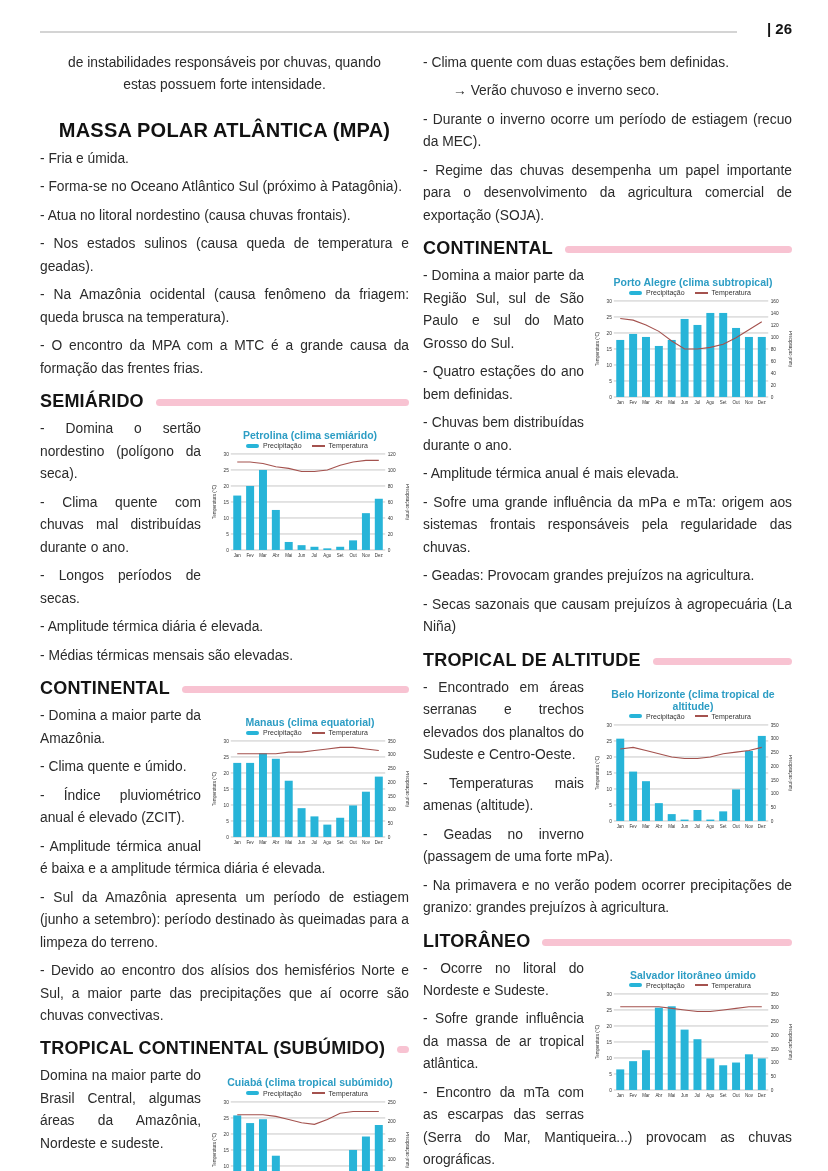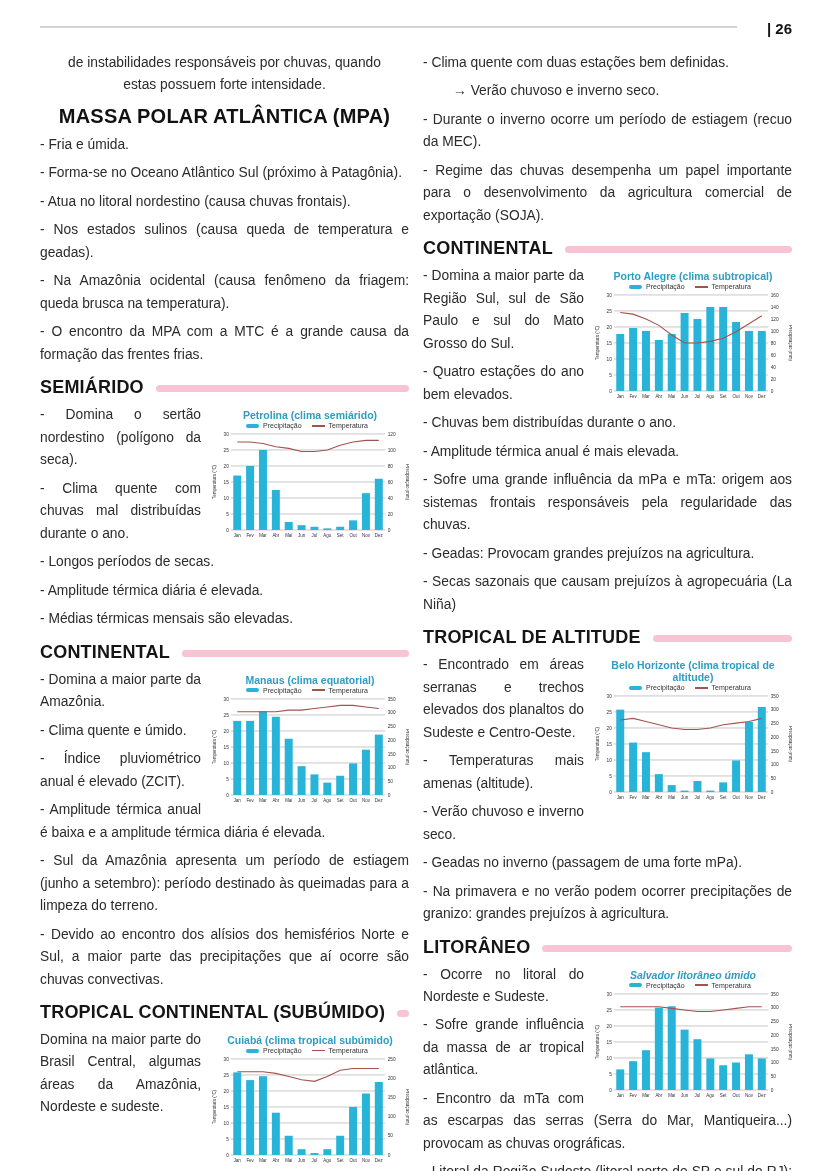--- a/index.html
+++ b/index.html
@@ -1,30 +1,30 @@
 <!DOCTYPE html>
 <html><head>
 <meta charset="utf-8">
 <style>
   html,body{margin:0;padding:0;background:#ffffff;}
   body{width:828px;height:1171px;font-family:"Liberation Sans",sans-serif;color:#2b2b2b;position:relative;overflow:hidden;}
   .page{position:absolute;inset:0;background:#fff;}
-  .page-head{position:absolute;top:20px;left:40px;width:752px;display:flex;align-items:flex-start;gap:16px;}
+  .page-head{position:absolute;top:20px;left:40px;width:752px;display:flex;align-items:center;gap:16px;}
   .rule{flex:1;height:2px;background:#d4d4d4;margin-top:6px;}
   .page-num{font-weight:bold;font-size:15px;color:#141414;padding-left:14px;white-space:nowrap;}
   .columns{position:absolute;top:46px;left:40px;width:752px;display:flex;gap:14px;}
   .col{width:369px;}
   section{overflow:auto;}
   p.b{margin:6px 0 2px 0;font-size:13.8px;line-height:1.63;text-align:justify;}
   p.center{text-align:center;padding:0 14px;}
   p.arrow{text-align:left;padding-left:30px;}
-  h1.mpa{font-size:20px;font-weight:700;color:#111;text-align:center;margin:6px 0 5px 0;letter-spacing:.2px;}
+  h1.mpa{font-size:20px;font-weight:700;color:#111;text-align:center;margin:20px 0 5px 0;letter-spacing:.2px;}
   h2.sec-h{display:flex;align-items:center;font-size:18px;font-weight:700;color:#151515;margin:9px 0 5px 0;letter-spacing:.2px;}
   .pink-bar{flex:1;height:7px;border-radius:4px;background:#f8c3d2;margin-left:12px;margin-top:2px;}
-  figure.chart{float:right;width:198px;margin:6px 0 4px 10px;padding:0;}
+  figure.chart{float:right;width:198px;margin:12px 0 4px 10px;padding:0;}
   .c-title{font-size:10.5px;font-weight:bold;color:#2d9dc4;text-align:center;line-height:1.15;}
   .c-legend{display:flex;justify-content:center;align-items:center;gap:4px;font-size:7px;color:#333;margin:1px 0 0 0;}
   .sw{display:inline-block;}
   .sw-bar{width:13px;height:4px;border-radius:2px;}
   .sw-line{width:13px;height:1.6px;}
   .c-legend span.lab{margin-right:6px;}
   figure.chart svg{display:block;width:100%;height:auto;}
 </style>
 </head>
 <body>
@@ -335,21 +335,21 @@
               <text x="117.5" y="109" text-anchor="middle" font-size="4.5" fill="#333">Ago</text>
               <text x="130.5" y="109" text-anchor="middle" font-size="4.5" fill="#333">Set</text>
               <text x="143.5" y="109" text-anchor="middle" font-size="4.5" fill="#333">Out</text>
               <text x="156.5" y="109" text-anchor="middle" font-size="4.5" fill="#333">Nov</text>
               <text x="169.5" y="109" text-anchor="middle" font-size="4.5" fill="#333">Dez</text>
               <text x="5" y="53.5" font-size="4.5" fill="#333" text-anchor="middle" transform="rotate(-90 5 53.5)">Temperatura (°C)</text>
               <text x="196.5" y="53.5" font-size="4.5" fill="#333" text-anchor="middle" transform="rotate(90 196.5 53.5)">Precipitação (mm)</text>
             </svg>
           </figure>
         <p class="b">- Domina a maior parte da Região Sul, sul de São Paulo e sul do Mato Grosso do Sul.</p>
-        <p class="b">- Quatro estações do ano bem elevados.</p>
+        <p class="b">- Quatro estações do ano bem definidas.</p>
         <p class="b">- Chuvas bem distribuídas durante o ano.</p>
         <p class="b">- Amplitude térmica anual é mais elevada.</p>
         <p class="b">- Sofre uma grande influência da mPa e mTa: origem aos sistemas frontais responsáveis pela regularidade das chuvas.</p>
         <p class="b">- Geadas: Provocam grandes prejuízos na agricultura.</p>
         <p class="b">- Secas sazonais que causam prejuízos à agropecuária (La Niña)</p>
       </section>
 
       <section>
         <h2 class="sec-h">
           <span>TROPICAL DE ALTITUDE</span>
@@ -410,32 +410,31 @@
               <text x="130.5" y="109" text-anchor="middle" font-size="4.5" fill="#333">Set</text>
               <text x="143.5" y="109" text-anchor="middle" font-size="4.5" fill="#333">Out</text>
               <text x="156.5" y="109" text-anchor="middle" font-size="4.5" fill="#333">Nov</text>
               <text x="169.5" y="109" text-anchor="middle" font-size="4.5" fill="#333">Dez</text>
               <text x="5" y="53.5" font-size="4.5" fill="#333" text-anchor="middle" transform="rotate(-90 5 53.5)">Temperatura (°C)</text>
               <text x="196.5" y="53.5" font-size="4.5" fill="#333" text-anchor="middle" transform="rotate(90 196.5 53.5)">Precipitação (mm)</text>
             </svg>
           </figure>
         <p class="b">- Encontrado em áreas serranas e trechos elevados dos planaltos do Sudeste e Centro-Oeste.</p>
         <p class="b">- Temperaturas mais amenas (altitude).</p>
-        <p class="b">- Verão chuvoso e inverno seco.</p>
         <p class="b">- Geadas no inverno (passagem de uma forte mPa).</p>
         <p class="b">- Na primavera e no verão podem ocorrer precipitações de granizo: grandes prejuízos à agricultura.</p>
       </section>
 
       <section>
         <h2 class="sec-h">
           <span>LITORÂNEO</span>
           <span class="pink-bar"></span>
         </h2>
         <figure class="chart">
-            <div class="c-title" style="color: rgb(45, 157, 196); font-style: italic;">Salvador litorâneo úmido</div>
+            <div class="c-title" style="color: rgb(45, 157, 196);">Salvador litorâneo úmido</div>
             <div class="c-legend">
               <span class="sw sw-bar" style="background: rgb(39, 180, 216);"></span>
               <span class="lab">Precipitação</span>
               <span class="sw sw-line" style="background: rgb(164, 82, 78);"></span>
               <span class="lab">Temperatura</span>
             </div>
             <svg viewBox="0 0 200 116">
               <line x1="20" y1="102" x2="176" y2="102" stroke="#9a9a9a" stroke-width="0.55"></line>
               <text x="18" y="103.7" text-anchor="end" font-size="4.8" fill="#333">0</text>
               <line x1="20" y1="85.83333333333333" x2="176" y2="85.83333333333333" stroke="#9a9a9a" stroke-width="0.55"></line>

